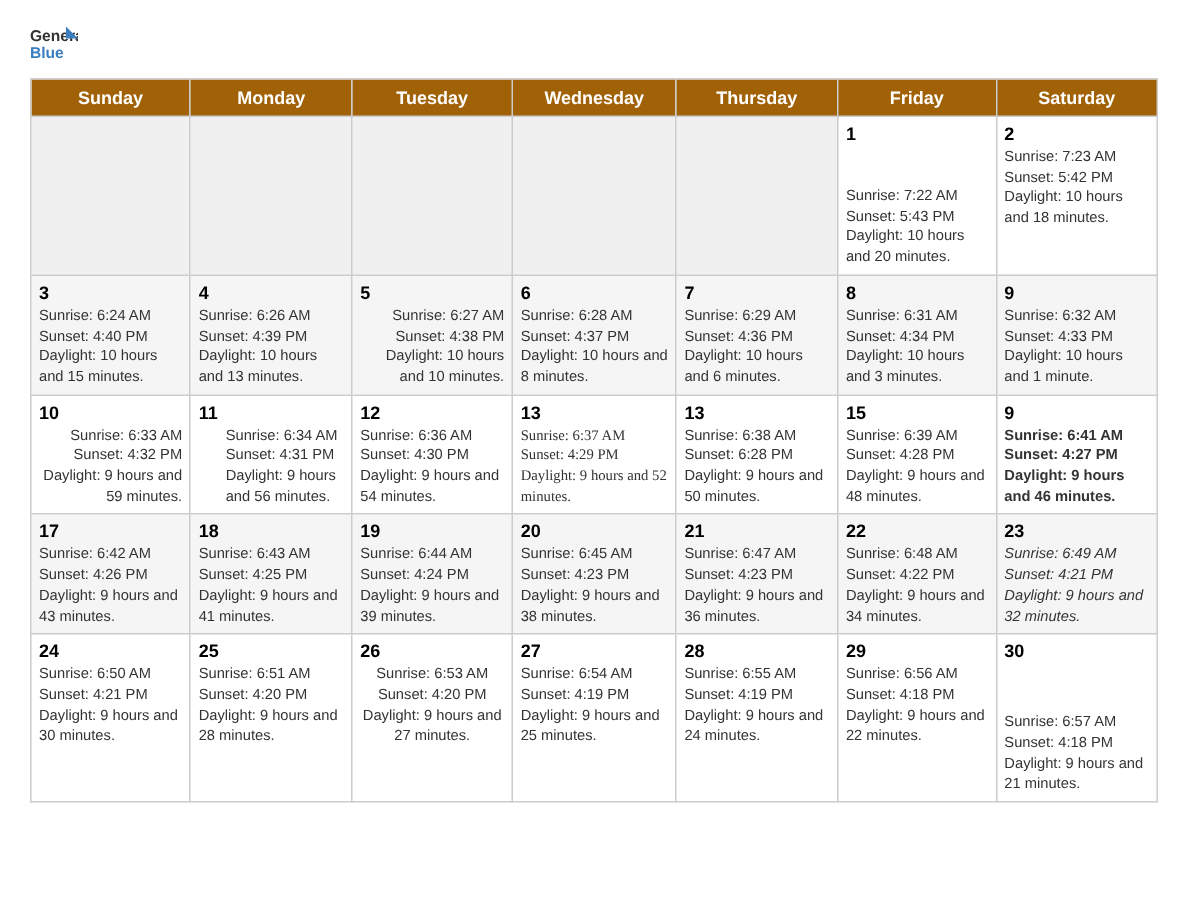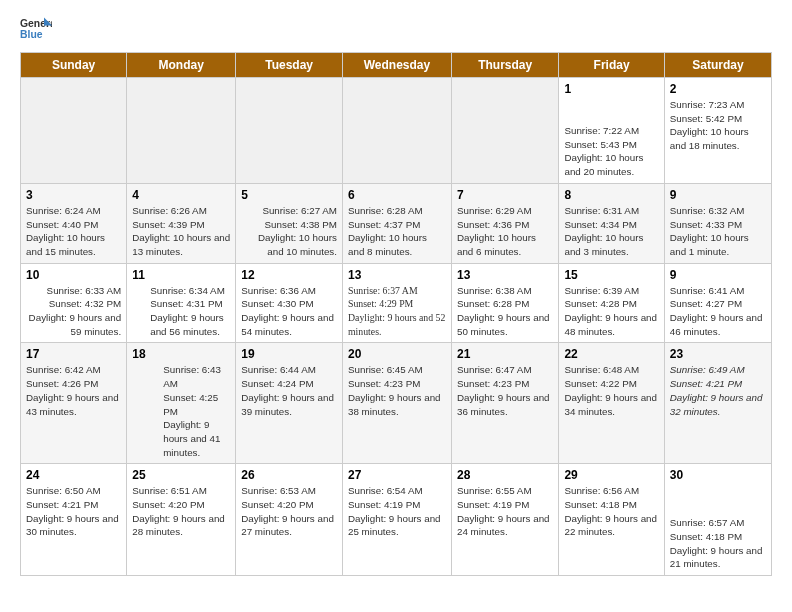--- a/index.html
+++ b/index.html
@@ -209,35 +209,35 @@
 Daylight: 9 hours and 50 minutes.</div>
           </td>
           <td>
             <span class="day-num">15</span>
             <div class="day-info" style="white-space: pre-line;">Sunrise: 6:39 AM
 Sunset: 4:28 PM
 Daylight: 9 hours and 48 minutes.</div>
           </td>
           <td>
             <span class="day-num">9</span>
-            <div class="day-info" style="white-space: pre-line;">Sunrise: 6:41 AM
+            <div class="day-info" style="white-space: pre-line; font-weight: bold;">Sunrise: 6:41 AM
 Sunset: 4:27 PM
 Daylight: 9 hours and 46 minutes.</div>
           </td>
         </tr>
         <tr>
           <td>
             <span class="day-num">17</span>
             <div class="day-info" style="white-space: pre-line;">Sunrise: 6:42 AM
 Sunset: 4:26 PM
 Daylight: 9 hours and 43 minutes.</div>
           </td>
           <td>
             <span class="day-num">18</span>
-            <div class="day-info" style="white-space: pre-line; margin-left: 31px;">Sunrise: 6:43 AM
+            <div class="day-info" style="white-space: pre-line;">Sunrise: 6:43 AM
 Sunset: 4:25 PM
 Daylight: 9 hours and 41 minutes.</div>
           </td>
           <td>
             <span class="day-num">19</span>
             <div class="day-info" style="white-space: pre-line;">Sunrise: 6:44 AM
 Sunset: 4:24 PM
 Daylight: 9 hours and 39 minutes.</div>
           </td>
           <td>
@@ -273,21 +273,21 @@
 Daylight: 9 hours and 30 minutes.</div>
           </td>
           <td>
             <span class="day-num">25</span>
             <div class="day-info" style="white-space: pre-line;">Sunrise: 6:51 AM
 Sunset: 4:20 PM
 Daylight: 9 hours and 28 minutes.</div>
           </td>
           <td>
             <span class="day-num">26</span>
-            <div class="day-info" style="white-space: pre-line;">Sunrise: 6:53 AM
+            <div class="day-info" style="white-space: pre-line; text-align: center;">Sunrise: 6:53 AM
 Sunset: 4:20 PM
 Daylight: 9 hours and 27 minutes.</div>
           </td>
           <td>
             <span class="day-num">27</span>
             <div class="day-info" style="white-space: pre-line;">Sunrise: 6:54 AM
 Sunset: 4:19 PM
 Daylight: 9 hours and 25 minutes.</div>
           </td>
           <td>

